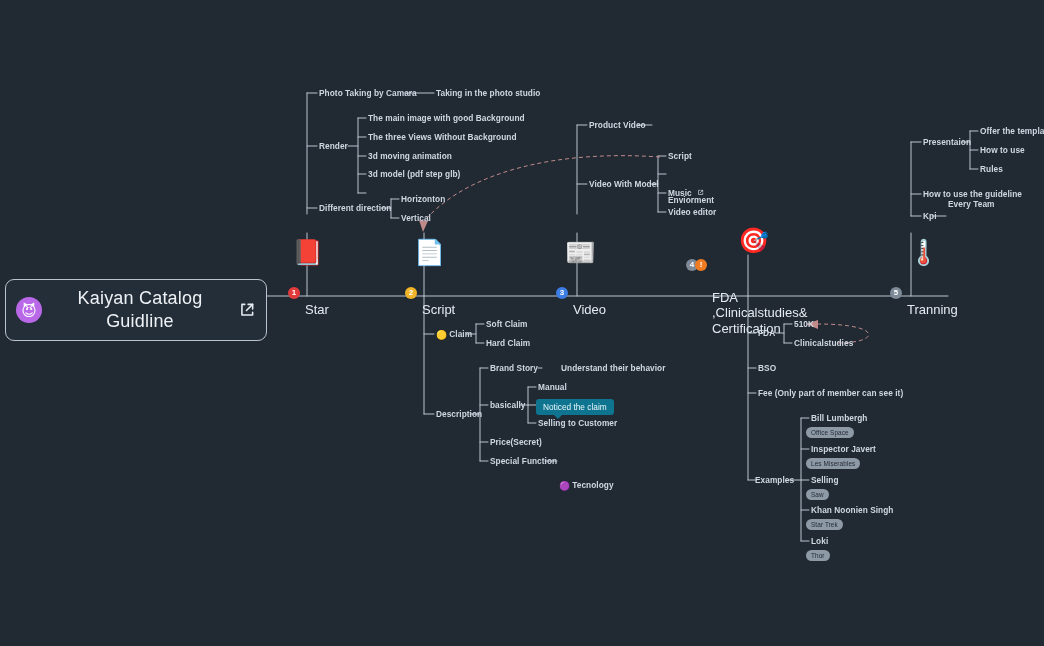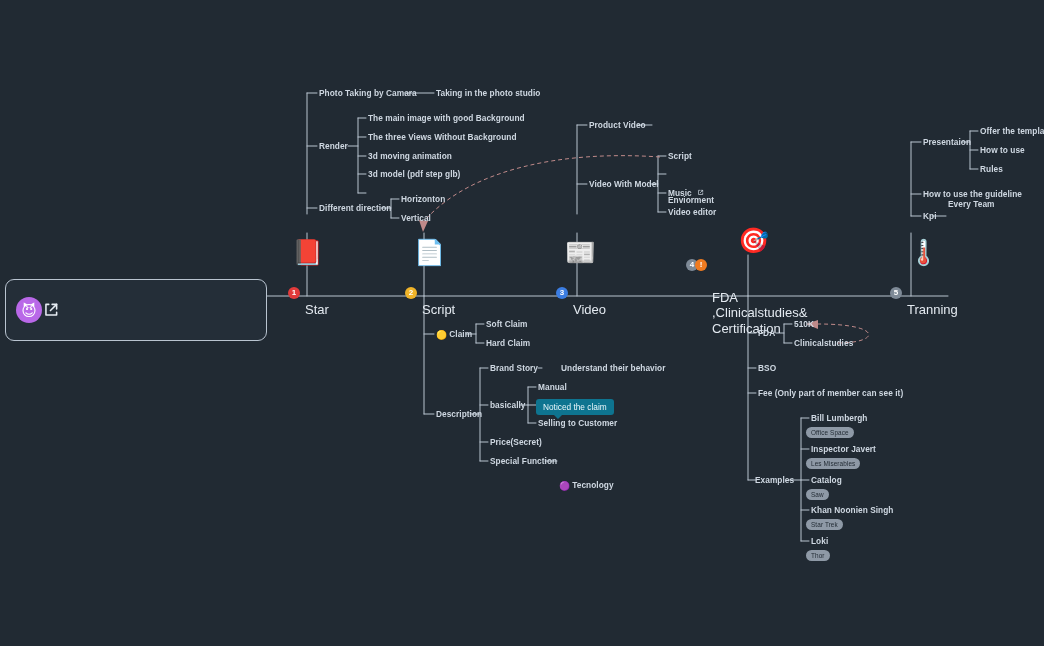--- a/index.html
+++ b/index.html
@@ -197,20 +197,22 @@
     <polygon points="423,232 419,220 428,221" fill="#c08a8a"></polygon>
 
     <g fill="none" stroke="#c08a8a" stroke-width="1" stroke-dasharray="4 3">
       <path d="M838 343 C880 343 884 324 818 324"></path>
     </g>
     <polygon points="806,324 818,320 818,329" fill="#c08a8a"></polygon>
   </svg>
 
   <div class="root-node">
     <span class="root-emoji">😈</span>
+    <span class="root-title">Kaiyan Catalog
+Guidline</span>
     <span class="root-ext">
       <svg viewBox="0 0 16 16" width="18" height="18" fill="none" stroke="#e6ecf2" stroke-width="1.4" stroke-linecap="round" stroke-linejoin="round">
         <path d="M6 3H3.5v9.5H13V10"></path>
           <path d="M9 3h4v4"></path>
           <path d="M13 3L7.5 8.5"></path>
       </svg>
     </span>
   </div>
 
   <div class="main-node" style="left:288px;top:240px;">
@@ -305,21 +307,21 @@
   <div class="nd" style="left:794px;top:319px;">510K</div>
   <div class="nd" style="left:794px;top:338px;">Clinicalstudies</div>
   <div class="nd" style="left:758px;top:363px;">BSO</div>
   <div class="nd" style="left:758px;top:388px;">Fee (Only part of member can see it)</div>
   <div class="nd" style="left:755px;top:475px;">Examples</div>
 
   <div class="nd" style="left:811px;top:413px;">Bill Lumbergh</div>
   <div class="pill" style="left:806px;top:427px;">Office Space</div>
   <div class="nd" style="left:811px;top:444px;">Inspector Javert</div>
   <div class="pill" style="left:806px;top:458px;">Les Miserables</div>
-  <div class="nd" style="left:811px;top:475px;">Catalog</div>
+  <div class="nd" style="left:811px;top:475px;">Selling</div>
   <div class="pill" style="left:806px;top:489px;">Saw</div>
   <div class="nd" style="left:811px;top:505px;">Khan Noonien Singh</div>
   <div class="pill" style="left:806px;top:519px;">Star Trek</div>
   <div class="nd" style="left:811px;top:536px;">Loki</div>
   <div class="pill" style="left:806px;top:550px;">Thor</div>
 
   <div class="nd" style="left:923px;top:137px;">Presentaion</div>
   <div class="nd" style="left:980px;top:126px;">Offer the template</div>
   <div class="nd" style="left:980px;top:145px;">How to use</div>
   <div class="nd" style="left:980px;top:164px;">Rules</div>

